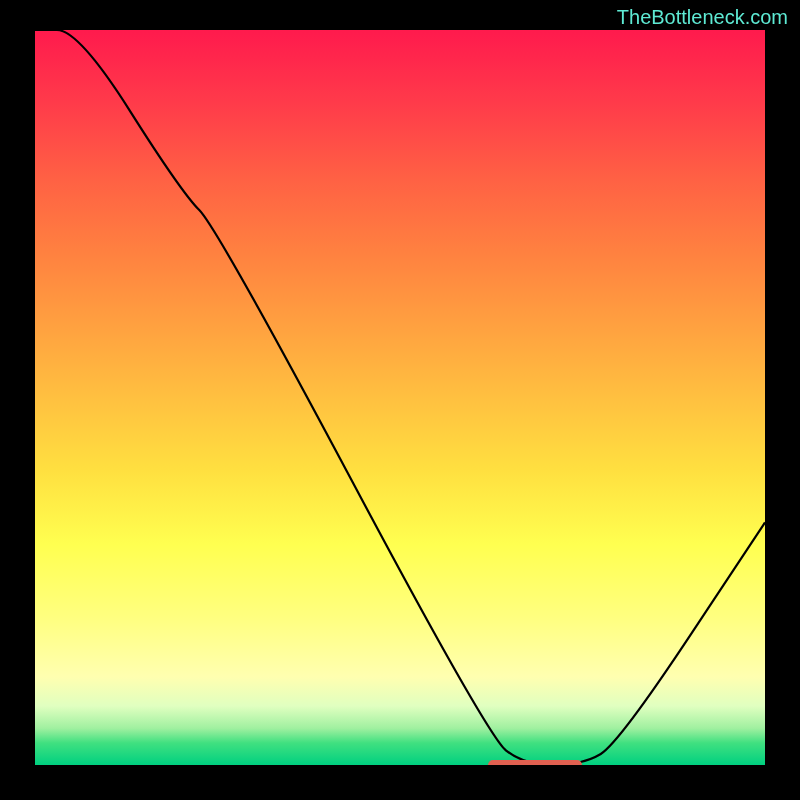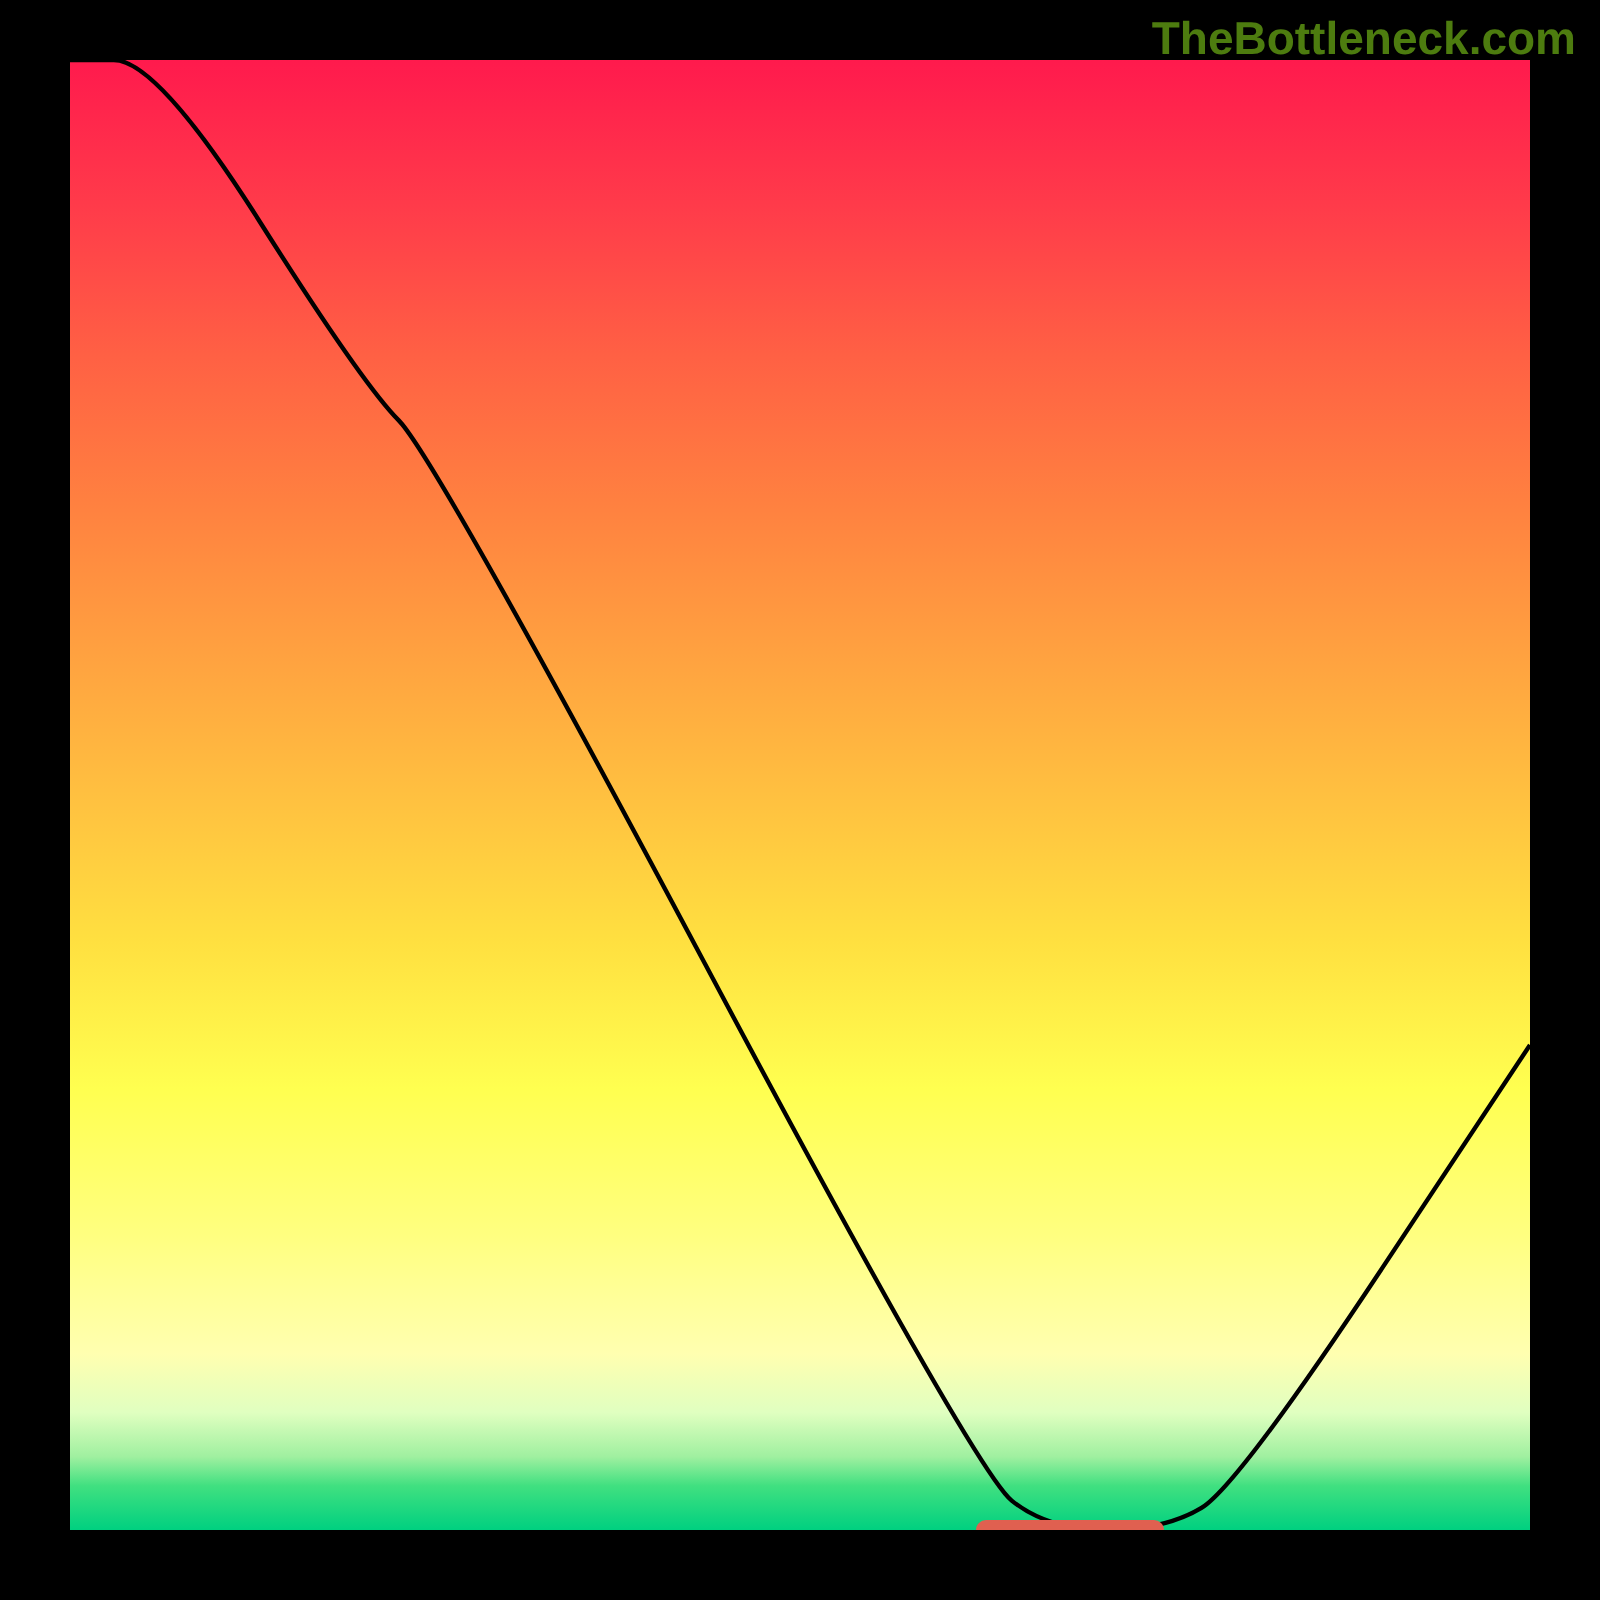--- a/index.html
+++ b/index.html
@@ -8,23 +8,23 @@
     background: #000;
     width: 800px;
     height: 800px;
     position: relative;
     font-family: Arial, sans-serif;
   }
   .watermark {
     position: absolute;
     top: 6px;
     right: 12px;
-    color: #4d7c0f;
-    font-size: 23px;
-    font-weight: bold;
+    color: #5eead4;
+    font-size: 20px;
+    font-weight: normal;
     z-index: 10;
   }
   .plot-area {
     position: absolute;
     left: 35px;
     top: 30px;
     width: 730px;
     height: 735px;
     overflow: hidden;
   }

